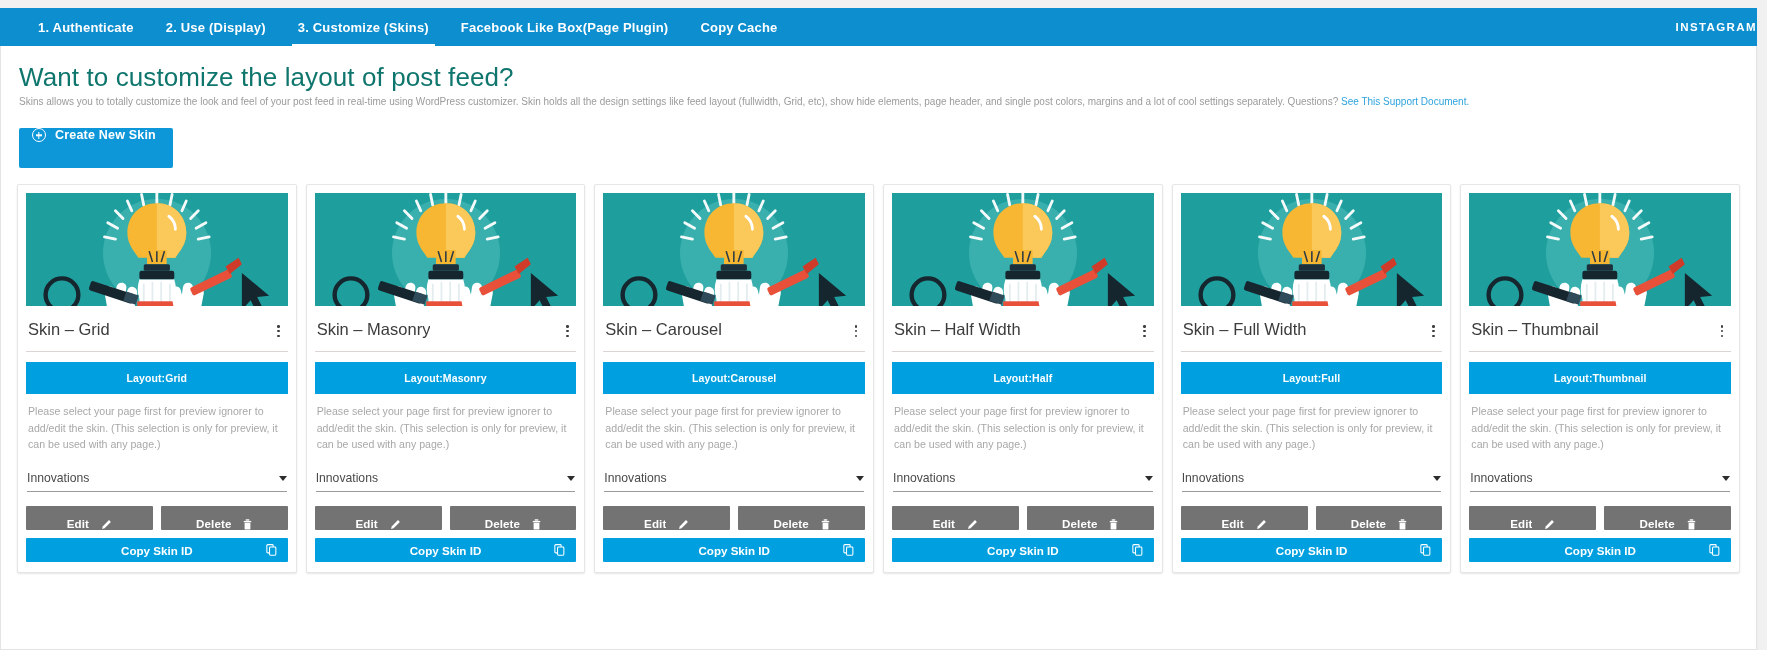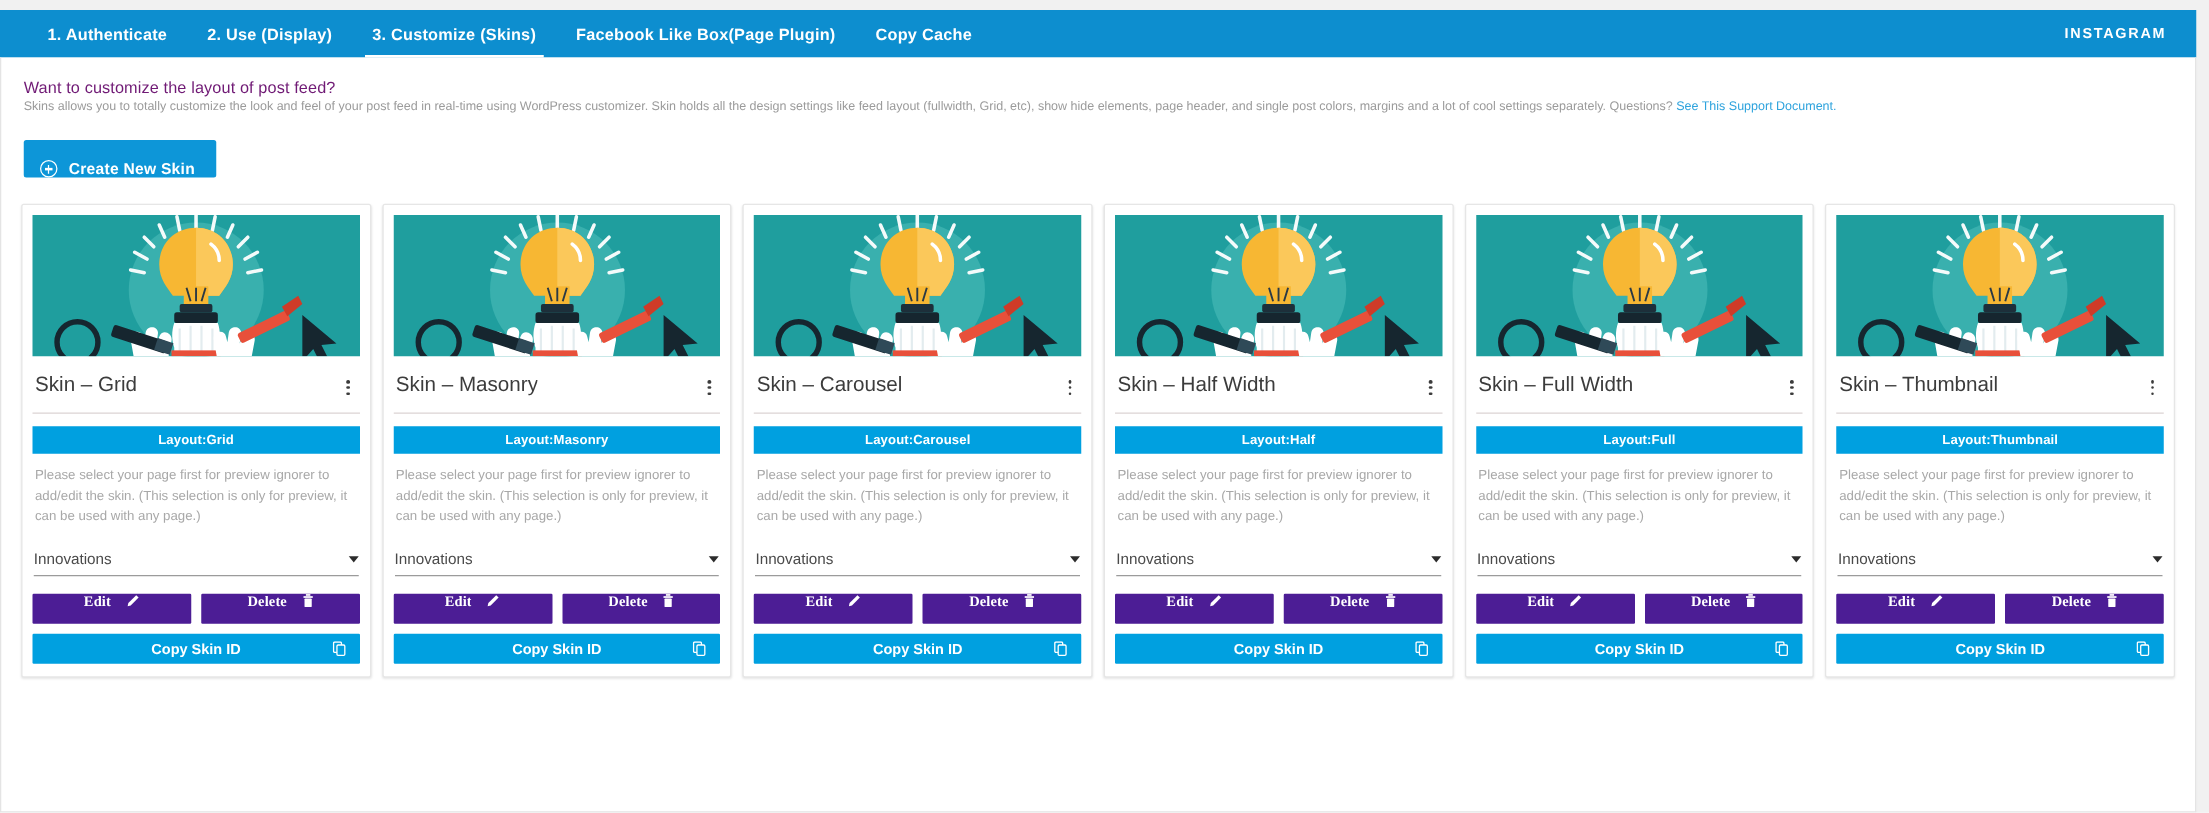--- a/index.html
+++ b/index.html
@@ -40,21 +40,20 @@
   .nav-item.active::after {
     content: "";
     position: absolute;
     left: 10px; right: 10px; bottom: 0;
     height: 2px;
     background: #ffffff;
   }
   .nav-right {
     margin-left: auto;
     display: flex; align-items: center;
-    padding-right: 24px;
   }
   .nav-brand {
     color: #ffffff;
     font-size: 11.5px;
     font-weight: bold;
     letter-spacing: 1.4px;
   }
 
   
   .panel {
@@ -62,41 +61,41 @@
     left: 0; top: 46px;
     width: 1757px; height: 604px;
     background: #ffffff;
     border: 1px solid #e4e4e4;
     border-top: none;
     box-shadow: 0 1px 2px rgba(0,0,0,.06);
     padding: 0 16px;
   }
   .page-title {
     margin: 16px 0 0 2px;
-    font-size: 13px;
+    font-size: 26px;
     font-weight: normal;
-    color: #701a75;
+    color: #0f766e;
     letter-spacing: .1px;
   }
   .intro {
     margin: 1px 0 0 2px;
     font-size: 10px;
     line-height: 1.62;
     color: #9b9b9b;
     max-width: 1730px;
   }
   .intro a { color: #2ea3dd; text-decoration: none; }
 
   
   .create-btn {
     margin: 18px 0 0 2px;
     display: inline-flex;
-    align-items: flex-end;
+    align-items: flex-start;
     gap: 9px;
-    height: 30px;
+    height: 40px;
     padding: 0 17px 0 13px;
     background: #0d96d8;
     color: #fff;
     font-size: 12.5px;
     font-weight: bold;
     border: none;
     border-radius: 2px;
     cursor: pointer;
     letter-spacing: .2px;
   }
@@ -171,21 +170,21 @@
     display: flex; flex-direction: column;
     align-items: center; justify-content: center;
     gap: 2.4px;
     cursor: pointer;
     flex: none;
   }
   .kebab i { display: block; width: 2.6px; height: 2.6px; border-radius: 50%; background: #3c3c3c; }
 
   .layout-bar {
     margin-top: 10px;
-    height: 22px;
+    height: 32px;
     background: #00a0e0;
     color: #fff;
     font-size: 10.5px;
     font-weight: bold;
     display: flex;
     align-items: center;
     justify-content: center;
     letter-spacing: .1px;
     white-space: nowrap;
     overflow: hidden;
@@ -224,34 +223,34 @@
 
   .btn-row {
     margin-top: 14px;
     display: flex;
     gap: 8px;
   }
   .btn {
     flex: 1 1 0;
     min-width: 0;
     height: 24px;
-    background: #4c1d95;
+    background: #737373;
     color: #fff;
     border: none;
     border-radius: 1px;
     font-size: 11.6px;
     font-weight: bold;
     cursor: pointer;
     display: flex;
-    align-items: flex-start;
+    align-items: flex-end;
     justify-content: center;
     gap: 12px;
     padding: 0 10px;
     letter-spacing: .1px;
-    font-family: Liberation Serif, serif;
+    font-family: Liberation Sans, sans-serif;
   }
   .btn .lbl { white-space: nowrap; overflow: hidden; text-overflow: ellipsis; }
   .btn svg { flex: none; }
 
   .btn-wide {
     margin-top: 8px;
     width: 100%;
     height: 24px;
     background: #00a0e0;
     color: #fff;

